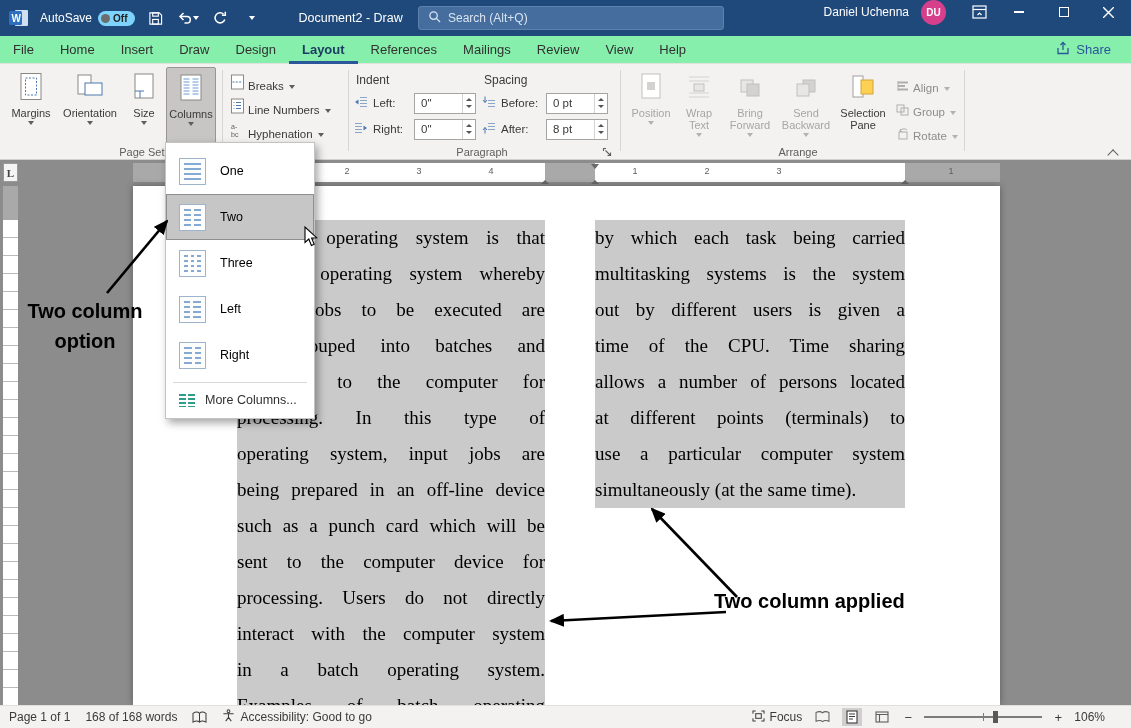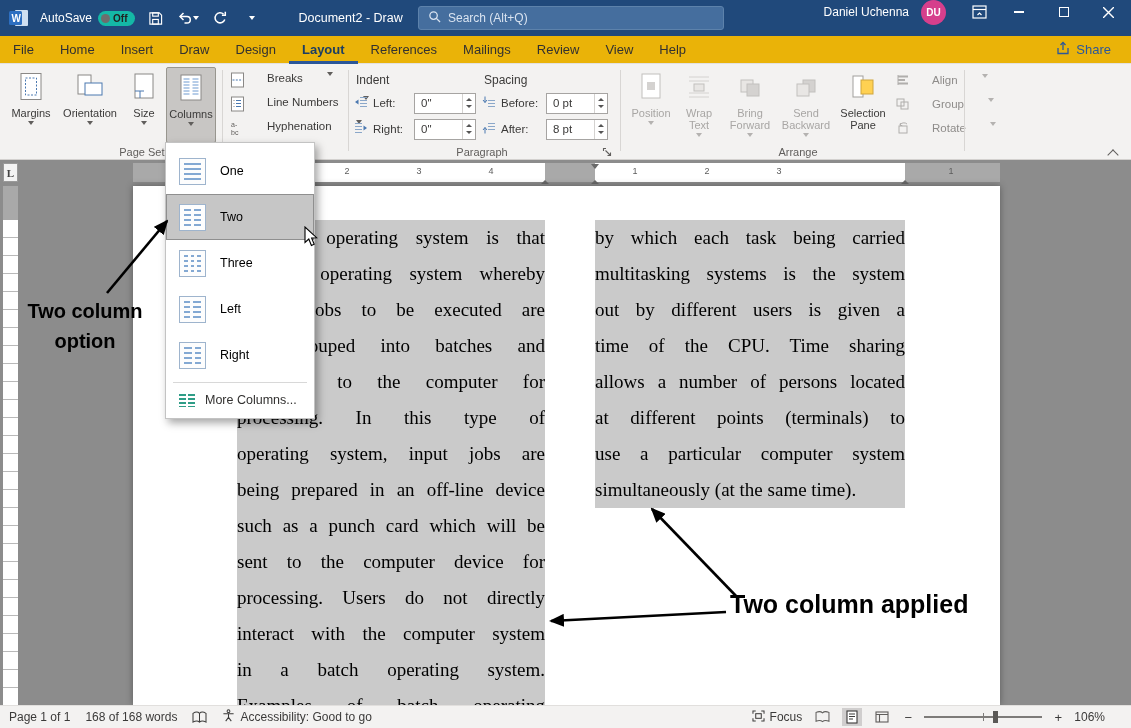--- a/index.html
+++ b/index.html
@@ -3,48 +3,48 @@
 <meta charset="utf-8">
 <style>
   *{margin:0;padding:0;box-sizing:border-box}
   html,body{width:1131px;height:728px;overflow:hidden;background:#fff;font-family:"Liberation Sans",sans-serif;position:relative}
 
   
   .titlebar{position:absolute;top:0;left:0;width:1131px;height:36px;background:#20497b;display:flex;align-items:center;color:#fff}
   .tb-left{display:flex;align-items:center;gap:10px;padding-left:8px}
   .tb-ic{display:flex;align-items:center;justify-content:center;width:22px;height:22px}
   .autosave{display:flex;align-items:center;gap:6px;font-size:12px}
-  .as-pill{display:flex;align-items:center;gap:3px;background:#14b8a6;border-radius:9px;height:15px;padding:0 7px 0 3px;color:#222;font-size:10px;font-weight:700}
+  .as-pill{display:flex;align-items:center;gap:3px;background:#7dd3fc;border-radius:9px;height:15px;padding:0 7px 0 3px;color:#222;font-size:10px;font-weight:700}
   .as-dot{width:9px;height:9px;border-radius:50%;background:#6d6d6d}
   .doc-title{font-size:12.5px;margin-left:26px;white-space:nowrap}
   .searchbox{position:absolute;left:418px;top:6px;width:306px;height:24px;background:#456e9e;border:1px solid #5d82ab;border-radius:3px;display:flex;align-items:center;gap:7px;padding-left:9px;font-size:12px;color:#d9e3f0}
   .tb-right{position:absolute;right:0;top:0;height:24px;display:flex;align-items:center}
   .username{font-size:12px;margin-right:12px}
   .avatar{width:25px;height:25px;border-radius:50%;background:#d63f8c;color:#fff;font-size:10px;font-weight:700;display:flex;align-items:center;justify-content:center;margin-right:16px}
   .winbtn{width:45px;height:36px;display:flex;align-items:center;justify-content:center}
   .min-glyph{width:10px;height:1.4px;background:#fff}
   .max-glyph{width:10px;height:10px;border:1.3px solid #fff}
   .chev-dn-w{width:0;height:0;border:3.5px solid transparent;border-top:4px solid #fff;margin-top:3px}
 
   
-  .tabrow{position:absolute;top:36px;left:0;width:1131px;height:28px;background:#eab308;border-bottom:1px solid #e3e1df;display:flex;align-items:center;font-size:13px;color:#323130}
+  .tabrow{position:absolute;top:36px;left:0;width:1131px;height:28px;background:#86efac;border-bottom:1px solid #e3e1df;display:flex;align-items:center;font-size:13px;color:#323130}
   .tab{padding:0 13px;height:28px;display:flex;align-items:center;cursor:default}
   .tab.active{font-weight:700;color:#1d3e63;box-shadow:inset 0 -3px 0 #2b579a}
   .share-btn{position:absolute;right:12px;top:2px;display:flex;align-items:center;gap:6px;color:#2b579a;font-size:13px;padding:3px 8px}
 
   
   .ribbon{position:absolute;top:64px;left:0;width:1131px;height:96px;background:#f3f2f1;border-bottom:1px solid #d3d1cf}
   .bigbtn{position:absolute;top:3px;height:76px;display:flex;flex-direction:column;align-items:center;justify-content:flex-start;padding-top:5px;font-size:11px;color:#3b3a39;border-radius:2px}
   .bigbtn .blabel{margin-top:3px;text-align:center;line-height:12px}
   .bigbtn.pressed{background:#c8c6c4;border:1px solid #98968f}
   .bigbtn.disabled{color:#a8a6a4}
   .chev{display:inline-block;width:0;height:0;border:3.5px solid transparent;border-top:4px solid #605e5c;vertical-align:middle;margin-left:2px}
   .chev.center{margin:2px auto 0;display:block}
   .chev.dis{border-top-color:#b4b2b0}
-  .smallbtn{position:absolute;display:flex;align-items:flex-start;gap:22px;height:20px;font-size:11.5px;color:#3b3a39}
+  .smallbtn{position:absolute;display:flex;align-items:flex-end;gap:3px;height:20px;font-size:11.5px;color:#3b3a39}
   .smallbtn.dis{color:#8e8c8a}
   .glabel{position:absolute;top:82px;font-size:11px;color:#605e5c;text-align:center}
   .vsep{position:absolute;top:6px;bottom:8px;width:1px;background:#d8d6d4}
   .pr-head{position:absolute;font-size:12px;color:#3b3a39}
   .pr-row{position:absolute;display:flex;align-items:center;gap:5px;height:22px;font-size:11.5px;color:#3b3a39}
   .pr-label{width:36px}
   .spin{width:62px;height:21px;background:#fff;border:1px solid #a6a4a2;display:flex;align-items:center;font-size:11.5px}
   .spin .val{padding-left:6px;flex:1}
   .spinbtns{width:13px;height:100%;border-left:1px solid #d4d2d0;display:flex;flex-direction:column;align-items:center;justify-content:space-around}
   .tri-up{width:0;height:0;border:3px solid transparent;border-bottom:3.5px solid #555}
@@ -64,21 +64,21 @@
   .imk-bot .b{width:9px;height:3px;background:#696969}
   .vruler{position:absolute;left:3px;top:26px;width:15px;bottom:0;background:#a9a9a9}
   .vr-white{position:absolute;left:0;right:0;top:34px;bottom:0;background:#fff;
     background-image:repeating-linear-gradient(to bottom,transparent 0 17px,#b9b9b9 17px 18px)}
   .page{position:absolute;left:133px;top:26px;width:867px;height:519px;background:#fff;box-shadow:0 0 7px rgba(0,0,0,.35);overflow:hidden}
   .col{position:absolute}
   .doc-line{height:36px;font:19px/36px "Liberation Serif",serif;color:#000;background:#cacaca;text-align:justify;text-align-last:justify;overflow:hidden}
   .doc-line.lastline{text-align-last:left}
   .ann{position:absolute;font-family:"Liberation Sans",sans-serif;font-weight:700;color:#000}
   .ann1{left:14px;top:136px;width:142px;text-align:center;font-size:20px;line-height:30px}
-  .ann2{left:730px;top:430px;font-size:25px}
+  .ann2{left:714px;top:430px;font-size:20px}
 
   
   .colmenu{position:absolute;left:165px;top:142px;width:150px;background:#fff;border:1px solid #c3c3c3;box-shadow:3px 4px 8px rgba(0,0,0,.35);z-index:50;padding:5px 0 4px}
   .mitem{height:46px;display:flex;align-items:center;gap:14px;padding-left:13px;font-size:12.5px;color:#000000}
   .mitem.selected{background:#c6c6c6;outline:1px solid #8f8f8f;outline-offset:-1px}
   .micon{width:27px;height:27px;border:1px solid #9eb4cd;background:#fdfdfd;display:flex;gap:3px;padding:4px}
   .micon i{flex:1;background:repeating-linear-gradient(to bottom,#84a9d3 0 2px,transparent 2px 5px)}
   .micon.left i:first-child{flex:0 0 6px}
   .micon.right i:last-child{flex:0 0 6px}
   .msep{border-top:1px solid #d8d8d8;margin:4px 7px 3px}

